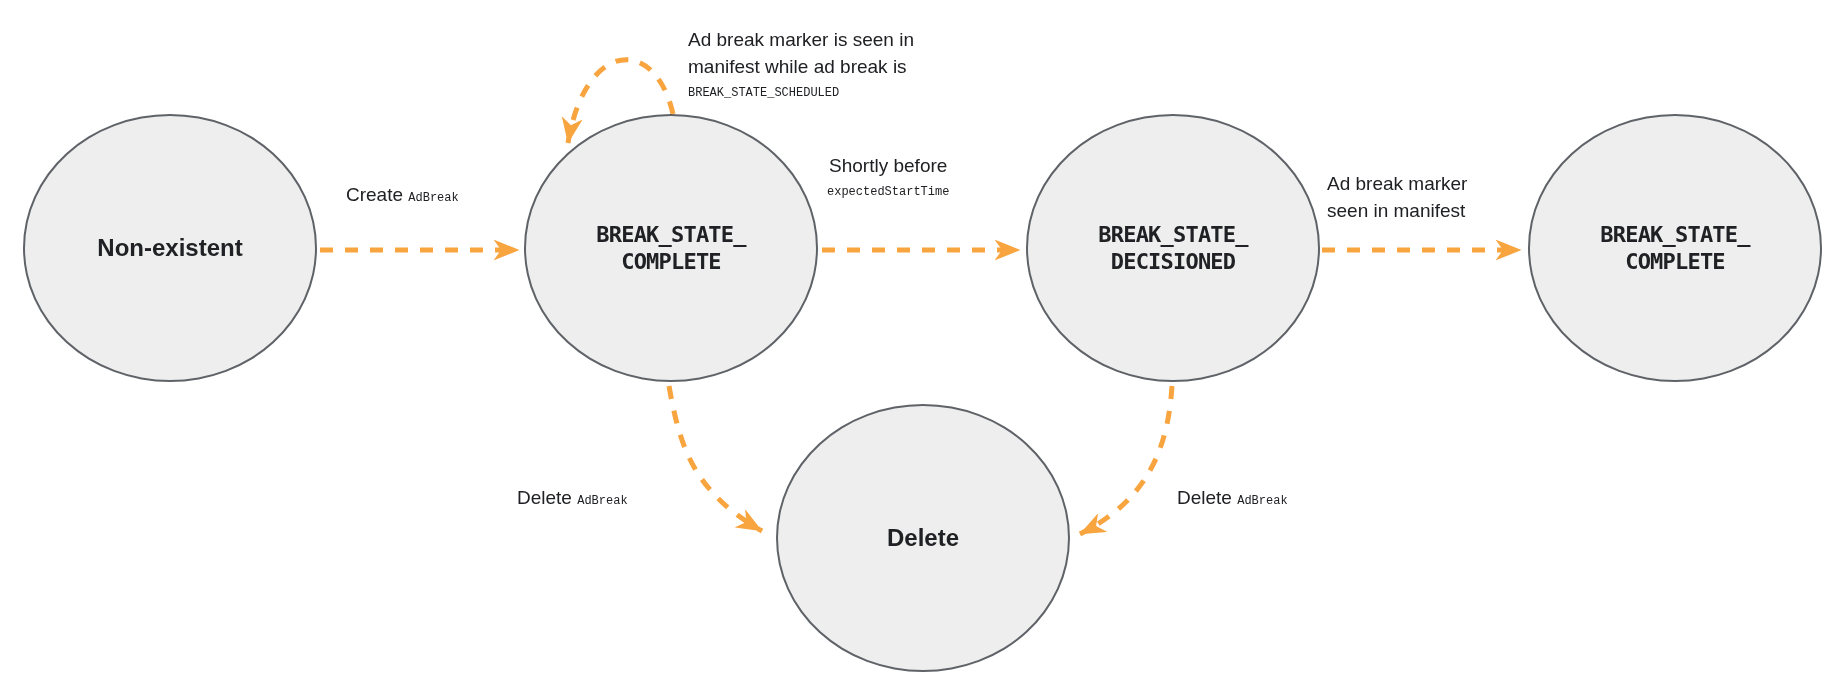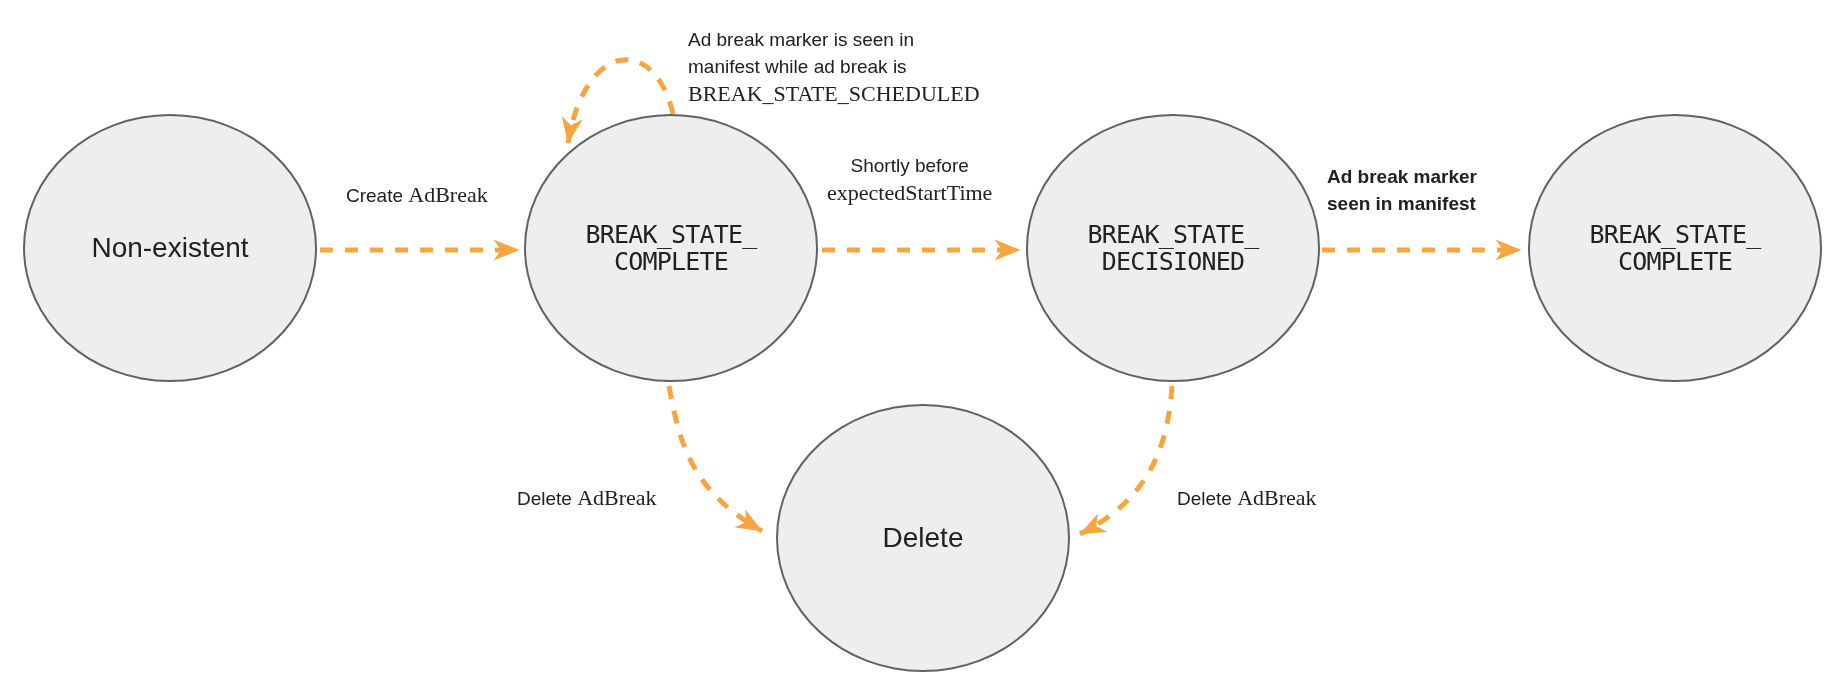--- a/index.html
+++ b/index.html
@@ -37,56 +37,56 @@
     background: var(--state-fill);
     border: 2px solid var(--state-border);
     display: flex;
     align-items: center;
     justify-content: center;
     text-align: center;
   }
   .state-label .sline { display: block; }
   .sans-label {
     font-family: "Liberation Sans", sans-serif;
-    font-weight: 400;
-    font-size: 28px;
+    font-weight: 700;
+    font-size: 24px;
     line-height: 28px;
   }
   .mono-label {
     font-family: "DejaVu Sans Mono", monospace;
-    font-weight: 400;
-    font-size: 25px;
+    font-weight: 700;
+    font-size: 22px;
     letter-spacing: -0.8px;
     line-height: 27px;
   }
 
   #st-nonexistent { left: 23px;   top: 114px; }
   #st-scheduled   { left: 524px;  top: 114px; }
   #st-decisioned  { left: 1026px; top: 114px; }
   #st-complete    { left: 1528px; top: 114px; }
   #st-deleted     { left: 776px;  top: 404px; }
 
   .edge-label {
     position: absolute;
     font-size: 19px;
     line-height: 27px;
     white-space: nowrap;
     color: var(--text);
   }
   .edge-label .line { display: block; }
   .code {
-    font-family: Liberation Serif, serif;
-    font-size: 22px;
+    font-family: Liberation Mono, monospace;
+    font-size: 12px;
   }
   .sans { font-family: "Liberation Sans", sans-serif; }
 
   #lbl-create      { left: 346px;  top: 181px; }
   #lbl-selfloop    { left: 688px;  top: 26px;  }
   #lbl-shortly     { left: 827px;  top: 152px; text-align: center; }
-  #lbl-marker-seen { left: 1327px; top: 163px; font-weight: bold; }
+  #lbl-marker-seen { left: 1327px; top: 170px; }
   #lbl-delete-left  { left: 517px;  top: 484px; }
   #lbl-delete-right { left: 1177px; top: 484px; }
 </style>
 </head>
 <body>
 
 <div class="canvas">
 
   <svg class="edges" viewBox="0 0 1844 687" aria-hidden="true">
     <defs>

